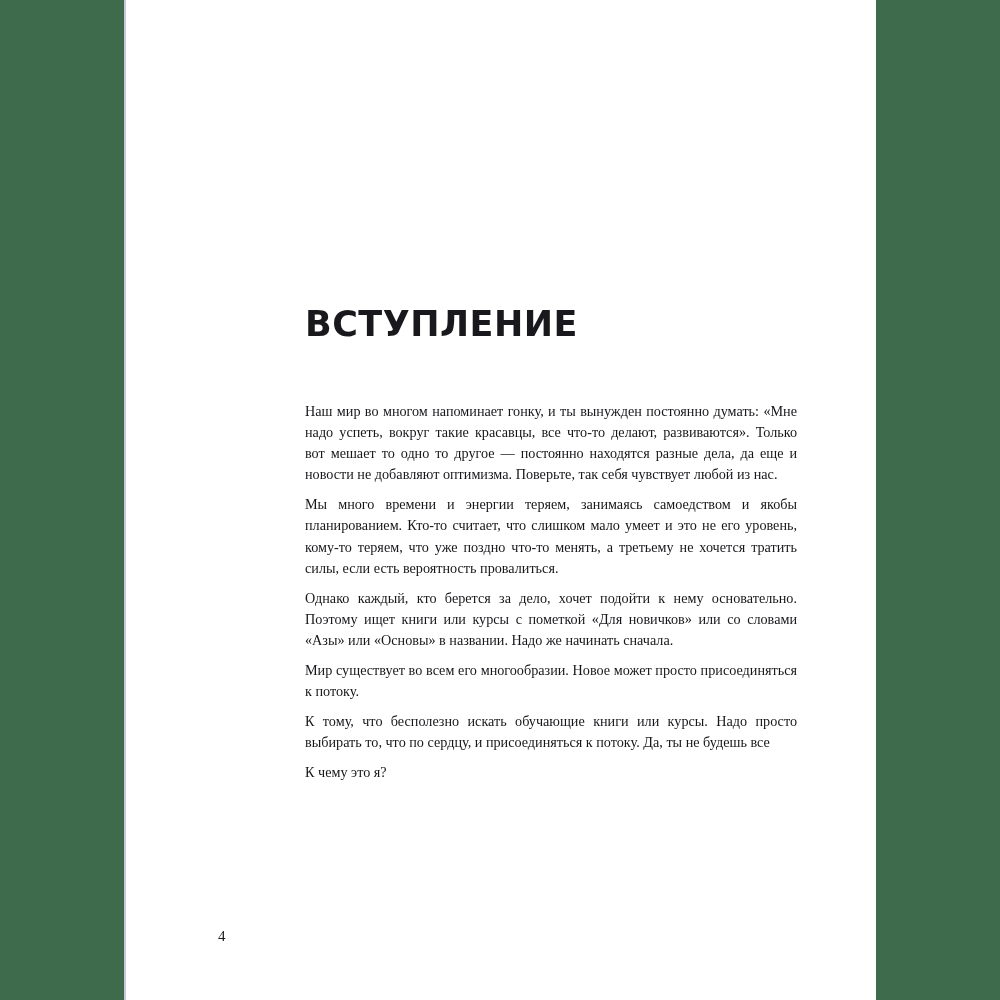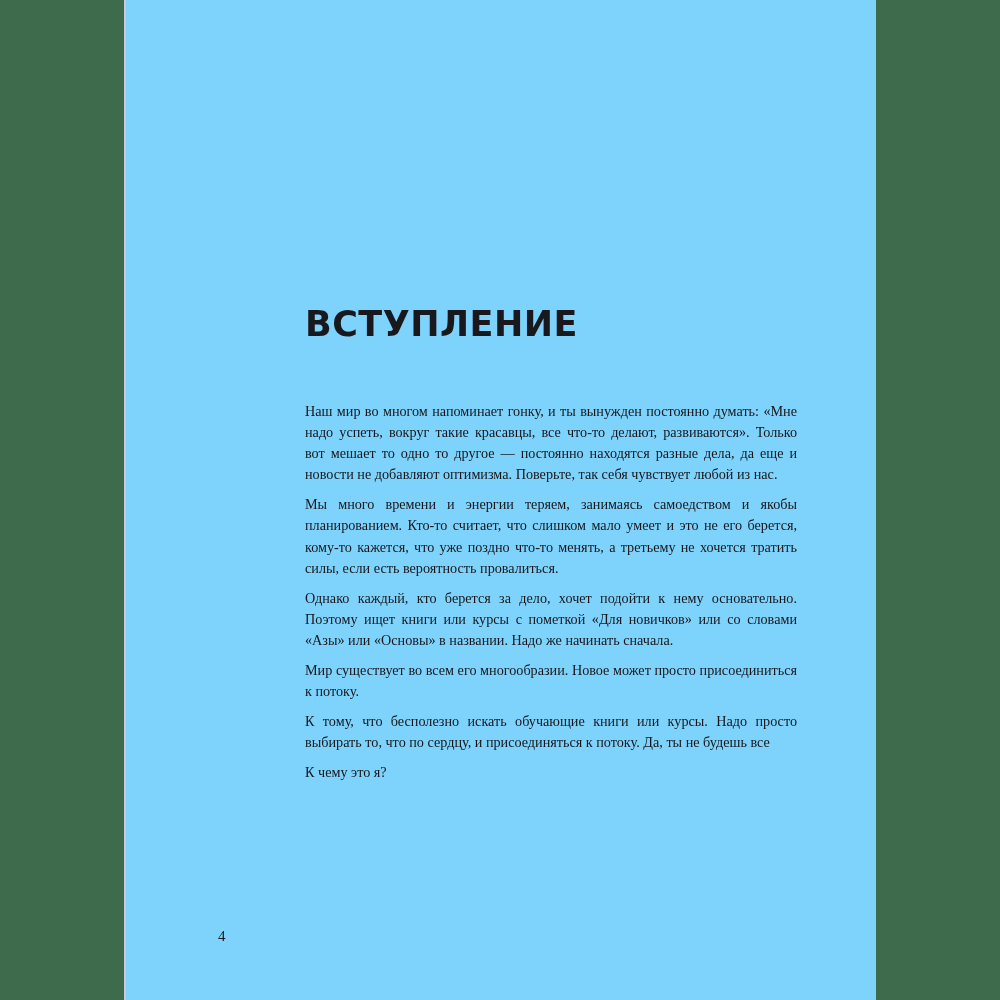--- a/index.html
+++ b/index.html
@@ -17,21 +17,21 @@
     position: relative;
     width: 1000px;
     height: 1000px;
   }
   .page {
     position: absolute;
     left: 124px;
     top: 0;
     width: 752px;
     height: 1000px;
-    background: #7dd3fc;
+    background: #ffffff;
   }
   .spine {
     position: absolute;
     left: 124px;
     top: 0;
     width: 2px;
     height: 1000px;
     background: #c9c8da;
   }
   .page-inner {
@@ -80,23 +80,23 @@
 </style>
 </head>
 <body>
 
 <div id="stage">
   <div class="page">
     <div class="page-inner">
       <div class="heading">ВСТУПЛЕНИЕ</div>
       <div class="body-text">
         <p>Наш мир во многом напоминает гонку, и ты вынужден постоянно думать: «Мне надо успеть, вокруг такие красавцы, все что-то делают, развиваются». Только вот мешает то одно то другое — постоянно находятся разные дела, да еще и новости не добавляют оптимизма. Поверьте, так себя чувствует любой из нас.</p>
-        <p>Мы много времени и энергии теряем, занимаясь самоедством и якобы планированием. Кто-то считает, что слишком мало умеет и это не его берется, кому-то кажется, что уже поздно что-то менять, а третьему не хочется тратить силы, если есть вероятность провалиться.</p>
+        <p>Мы много времени и энергии теряем, занимаясь самоедством и якобы планированием. Кто-то считает, что слишком мало умеет и это не его уровень, кому-то теряем, что уже поздно что-то менять, а третьему не хочется тратить силы, если есть вероятность провалиться.</p>
         <p>Однако каждый, кто берется за дело, хочет подойти к нему основательно. Поэтому ищет книги или курсы с пометкой «Для новичков» или со словами «Азы» или «Основы» в названии. Надо же начинать сначала.</p>
-        <p>Мир существует во всем его многообразии. Новое может просто присоединиться к потоку.</p>
+        <p>Мир существует во всем его многообразии. Новое может просто присоединяться к потоку.</p>
         <p>К тому, что бесполезно искать обучающие книги или курсы. Надо просто выбирать то, что по сердцу, и присоединяться к потоку. Да, ты не будешь все</p>
         <p>К чему это я?</p>
       </div>
       <div class="page-number">4</div>
     </div>
   </div>
   <div class="spine"></div>
 </div>
 
 </body></html>

